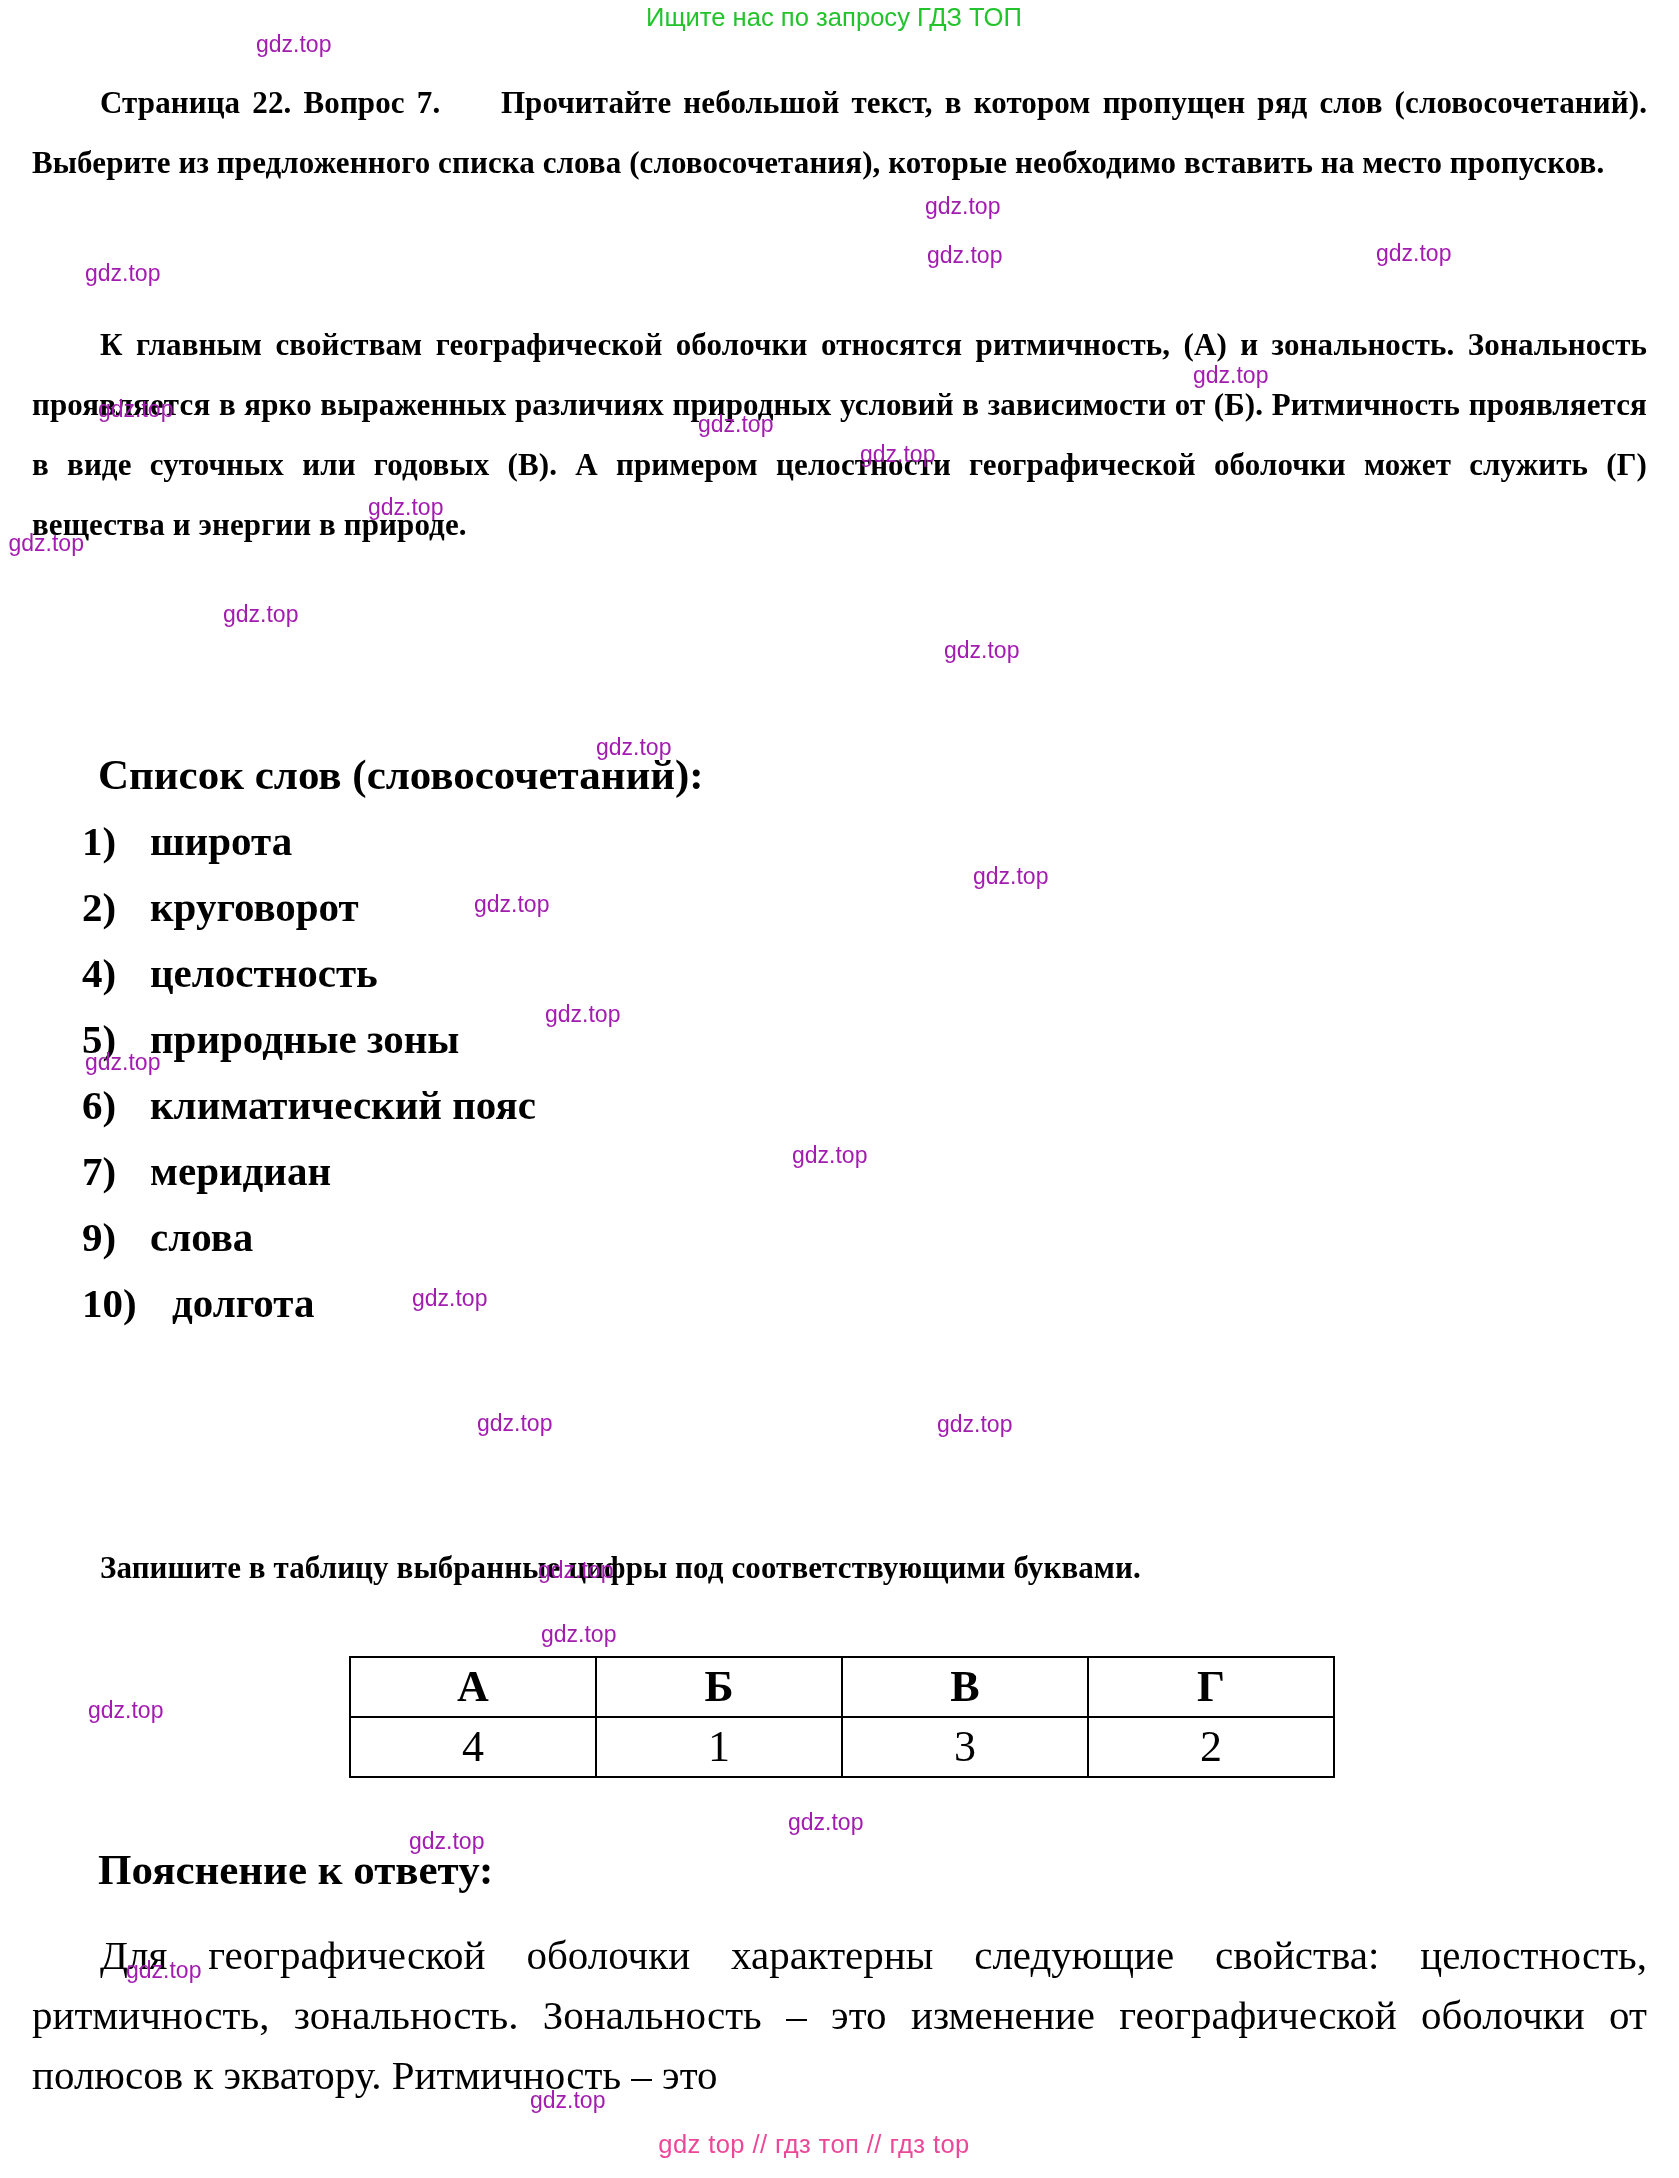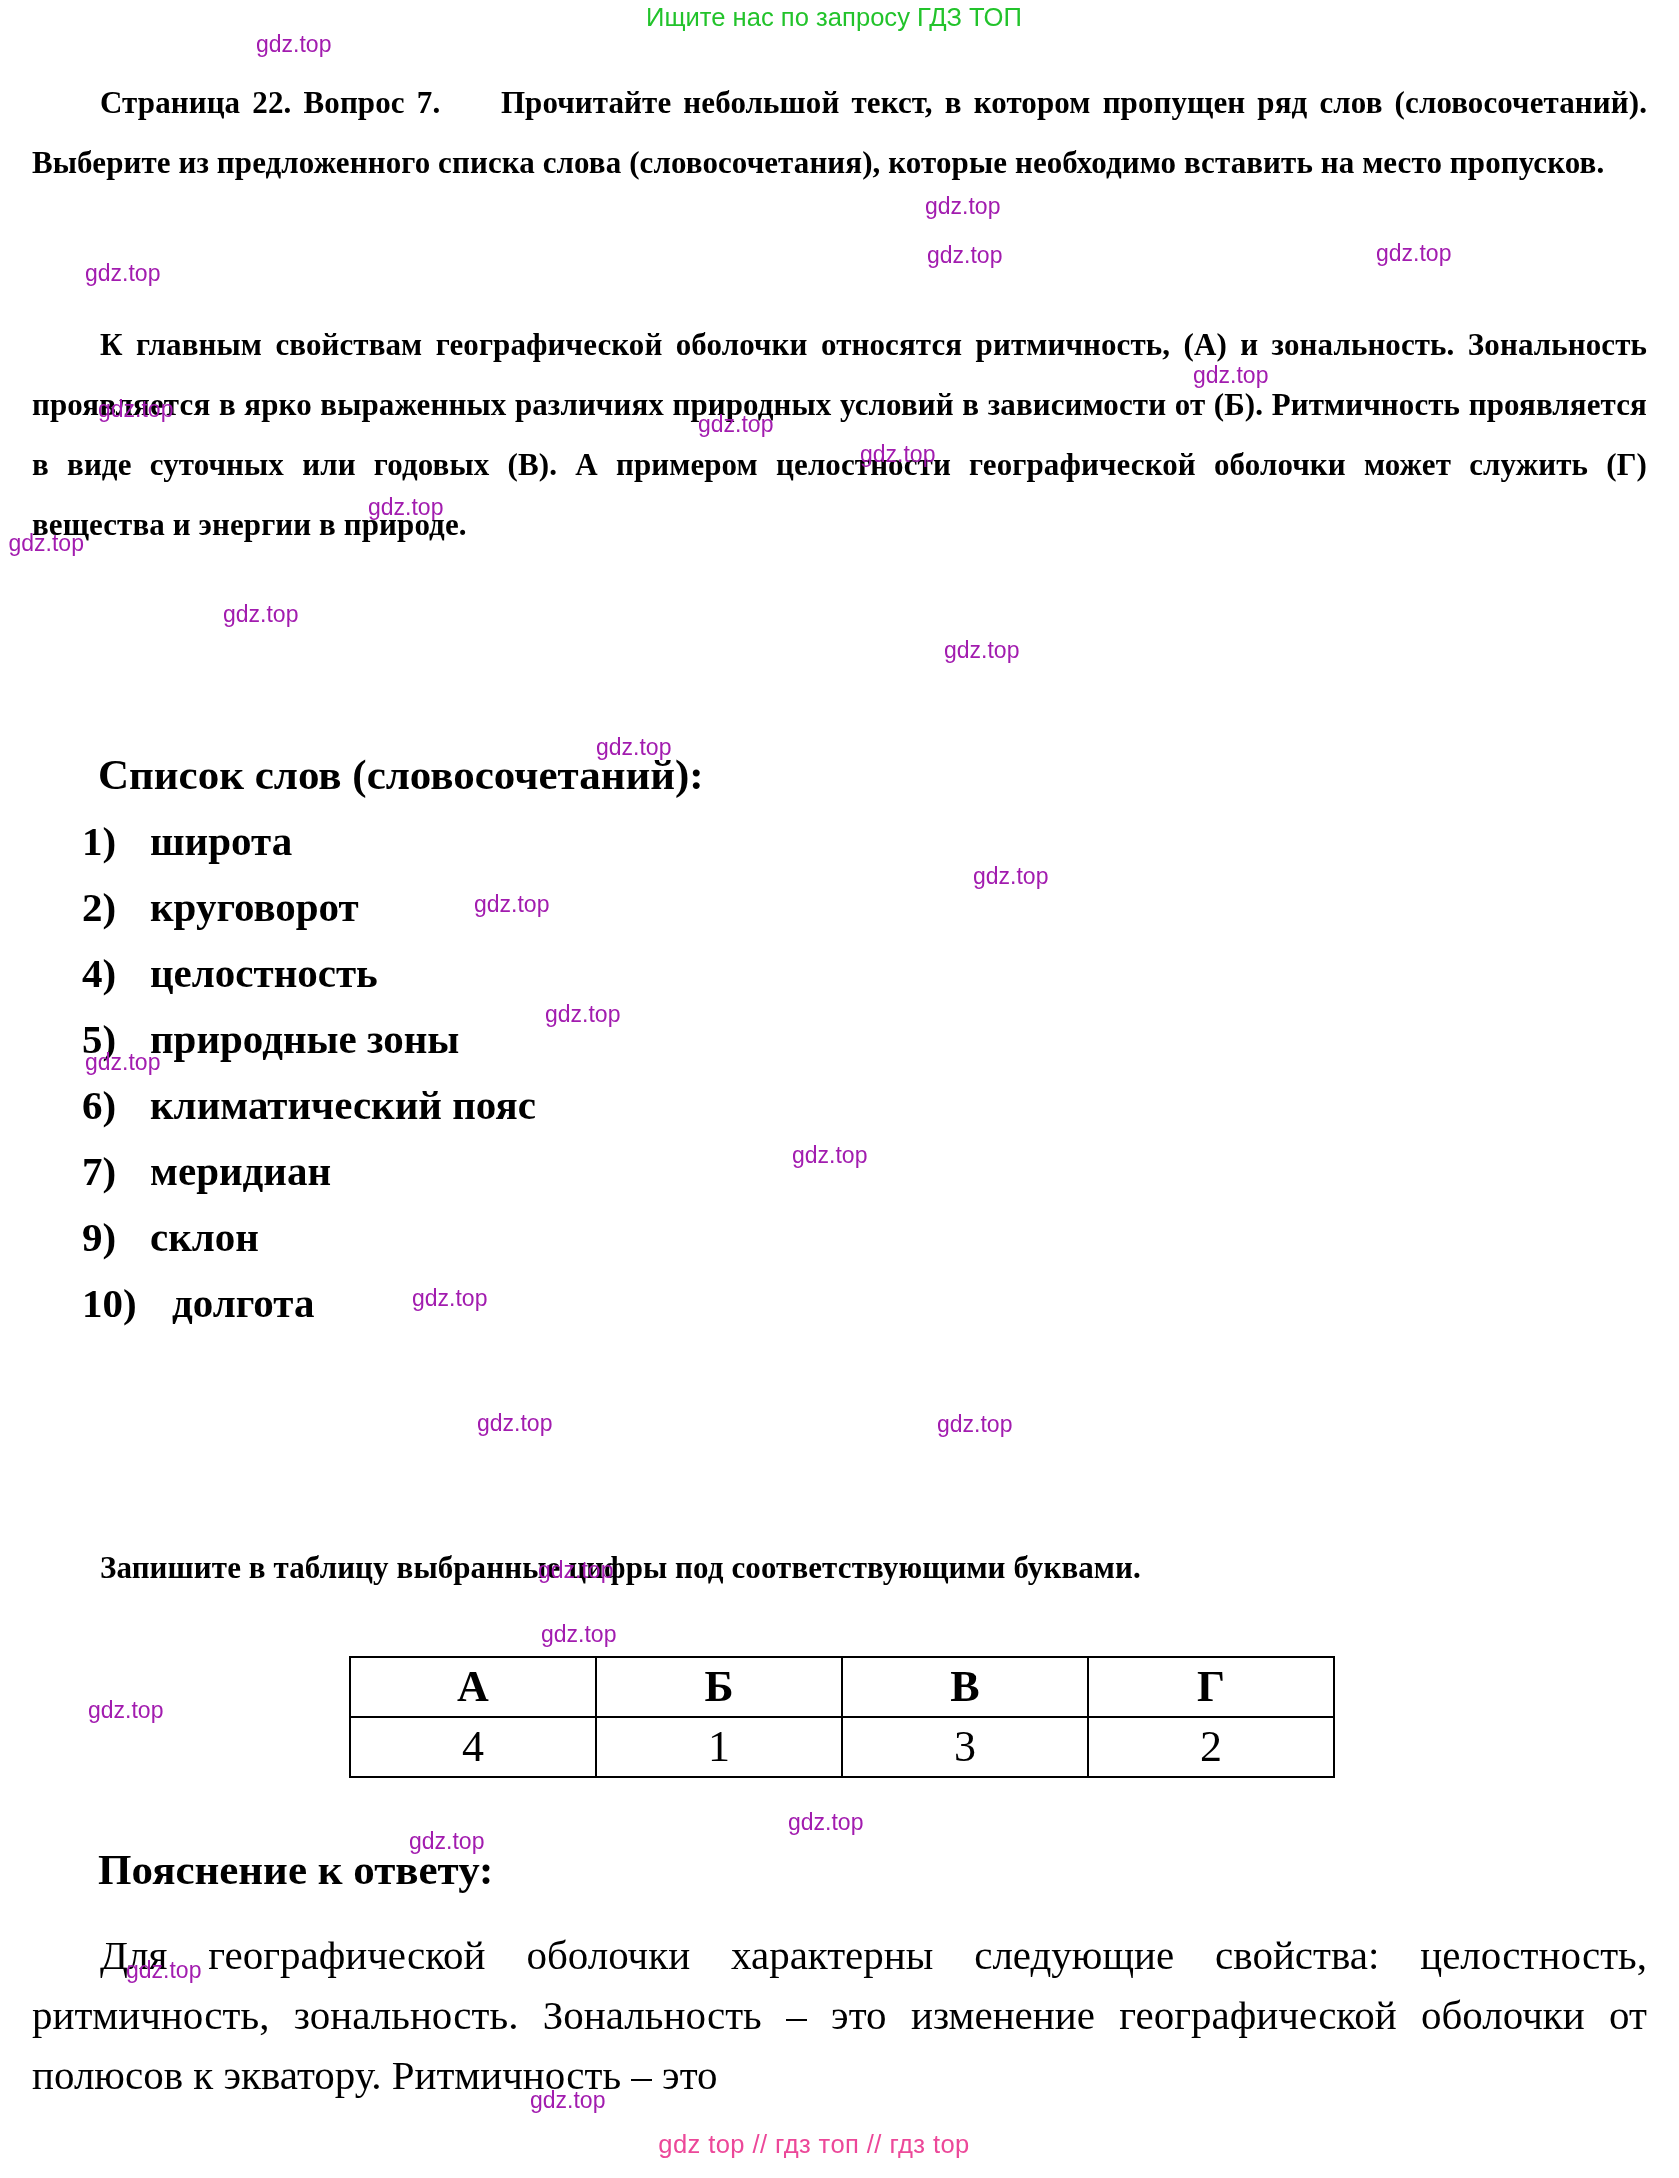--- a/index.html
+++ b/index.html
@@ -186,21 +186,21 @@
 
   <div class="list-title">Список слов (словосочетаний):</div>
 
   <ul class="word-list">
     <li><span class="num">1)</span><span>широта</span></li>
     <li><span class="num">2)</span><span>круговорот</span></li>
     <li><span class="num">4)</span><span>целостность</span></li>
     <li><span class="num">5)</span><span>природные зоны</span></li>
     <li><span class="num">6)</span><span>климатический пояс</span></li>
     <li><span class="num">7)</span><span>меридиан</span></li>
-    <li><span class="num">9)</span><span>склон</span></li>
+    <li><span class="num">9)</span><span>слова</span></li>
     <li><span class="num wide">10)</span><span>долгота</span></li>
   </ul>
 
   <div class="write-instruction">
     <p class="para indent">Запишите в таблицу выбранные цифры под соответствующими буквами.</p>
   </div>
 
   <table class="answer-table">
     <tbody>
       <tr>

